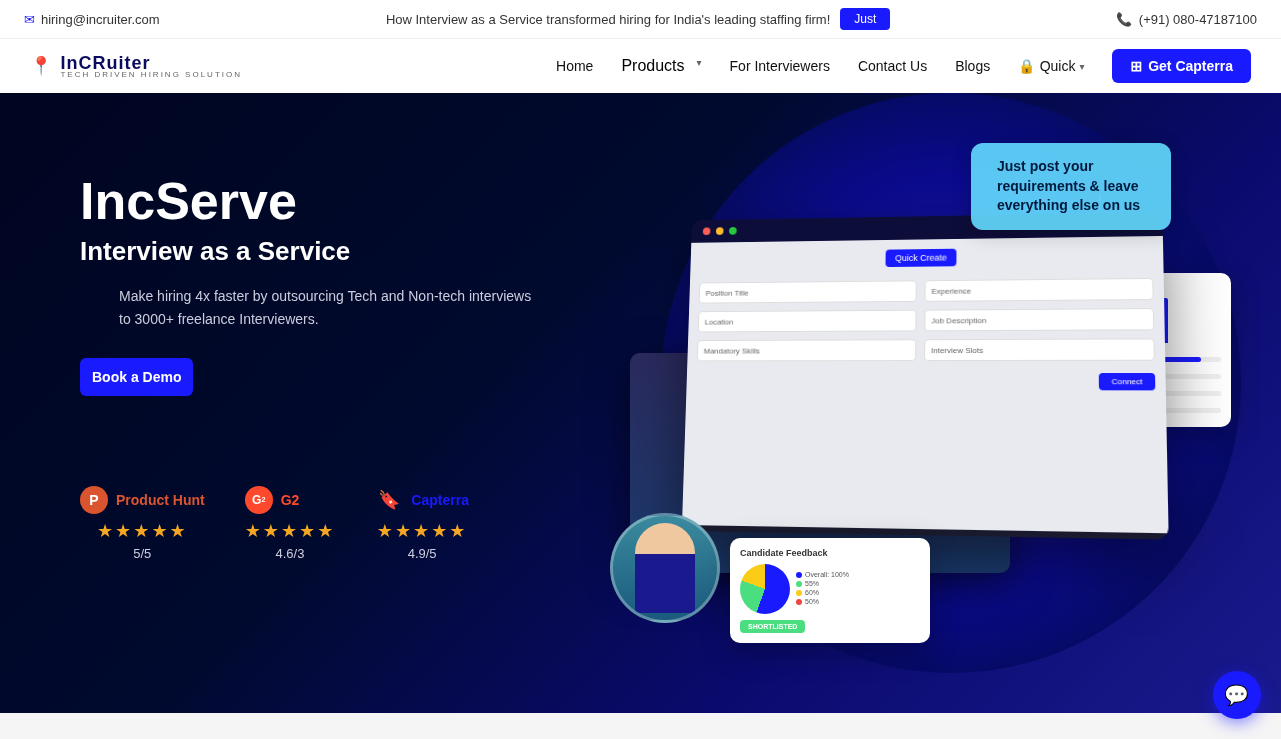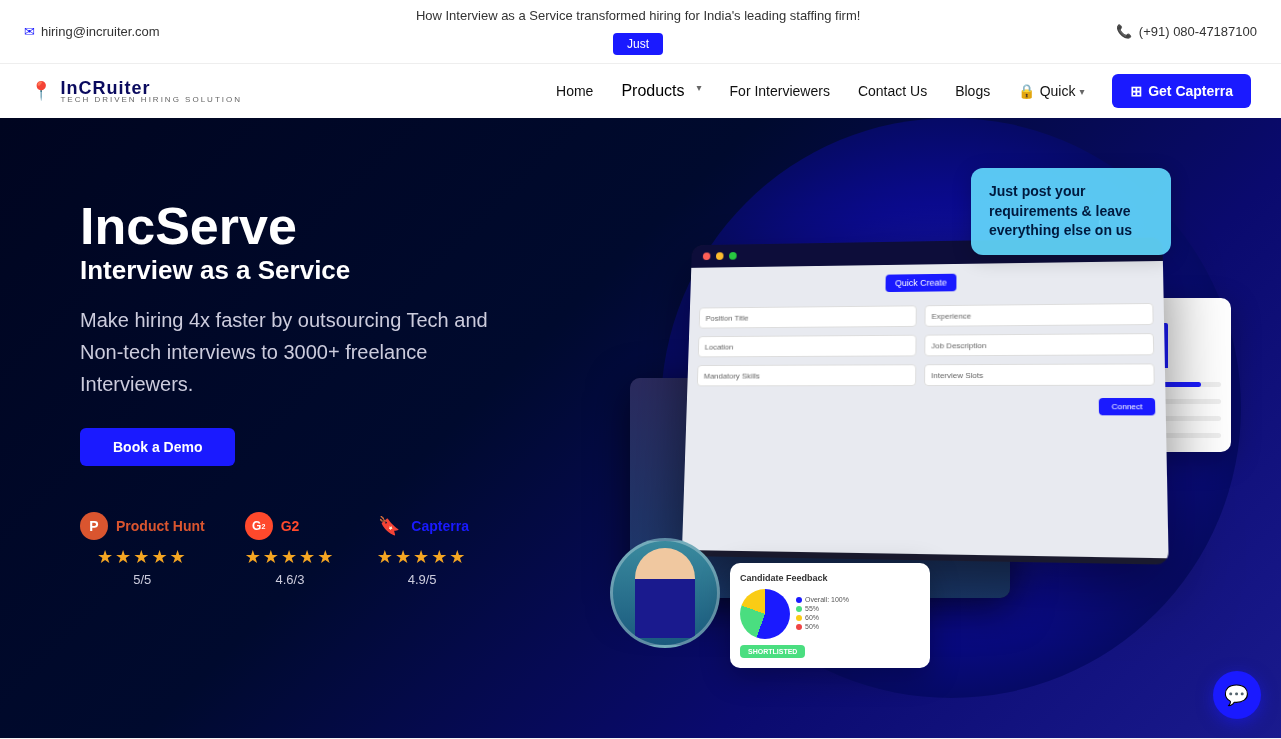--- a/index.html
+++ b/index.html
@@ -9,21 +9,21 @@
     .announcement-bar {
       background: #fff;
       display: flex;
       align-items: center;
       justify-content: space-between;
       padding: 8px 24px;
       font-size: 13px;
       border-bottom: 1px solid #eee;
     }
     .announcement-bar .contact { display: flex; align-items: center; gap: 6px; color: #333; }
-    .announcement-bar .center-msg { display: flex; align-items: center; gap: 10px; color: #333; font-size: 13px; flex-direction: column; }
+    .announcement-bar .center-msg { display: flex; align-items: center; gap: 10px; color: #333; font-size: 13px; }
     .announcement-bar .read-btn {
       background: #1a1aff;
       color: #fff;
       border: none;
       padding: 4px 14px;
       border-radius: 4px;
       font-size: 12px;
       cursor: pointer;
     }
     .announcement-bar .phone { display: flex; align-items: center; gap: 6px; color: #333; }
@@ -77,47 +77,49 @@
       padding-top: 20px;
       z-index: 5;
       position: relative;
     }
 
     .hero-title {
       font-size: 52px;
       font-weight: 800;
       color: #fff;
       line-height: 1.1;
+      margin-bottom: 6px;
     }
 
     .hero-subtitle {
       font-size: 26px;
       font-weight: 600;
       color: #fff;
       margin-bottom: 18px;
     }
 
     .hero-desc {
-      font-size: 20px;
+      font-size: 14px;
       color: #ccd;
       line-height: 1.6;
       margin-bottom: 28px;
       max-width: 420px;
+      margin-left: 39px;
     }
 
     .book-demo-btn {
       background: #1a1aff;
       color: #fff;
       border: none;
-      padding: 11px 33px;
+      padding: 11px 12px;
       border-radius: 6px;
       font-size: 14px;
       font-weight: 600;
       cursor: pointer;
-      margin-bottom: 26px;
+      margin-bottom: 70px;
     }
 
     
     .ratings-row {
       display: flex;
       gap: 40px;
       align-items: flex-start;
       margin-top: 20px;
     }
 
@@ -319,21 +321,21 @@
       border-radius: 2px 2px 0 0;
     }
 
     
     .speech-bubble {
       position: absolute;
       top: -20px;
       right: -20px;
       background: rgba(100, 220, 255, 0.9);
       border-radius: 12px;
-      padding: 14px 18px;
+      padding: 14px 26px;
       font-size: 14px;
       font-weight: 600;
       color: #001a3e;
       max-width: 200px;
       line-height: 1.4;
       box-shadow: 0 4px 20px rgba(0,0,0,0.2);
     }
 
     
     .dotted-line {

